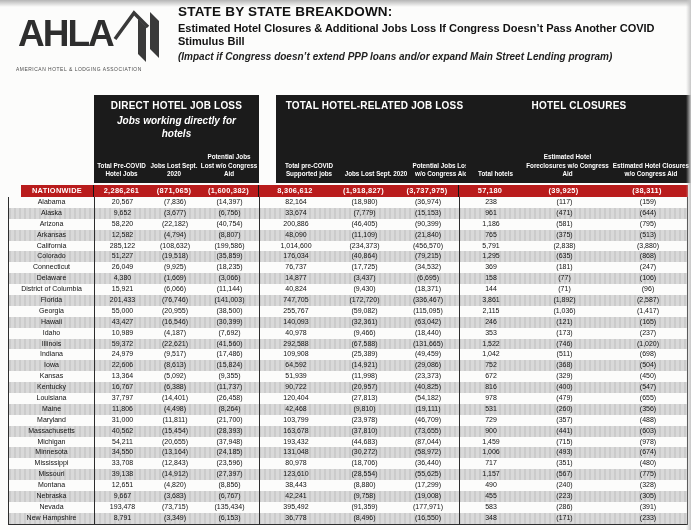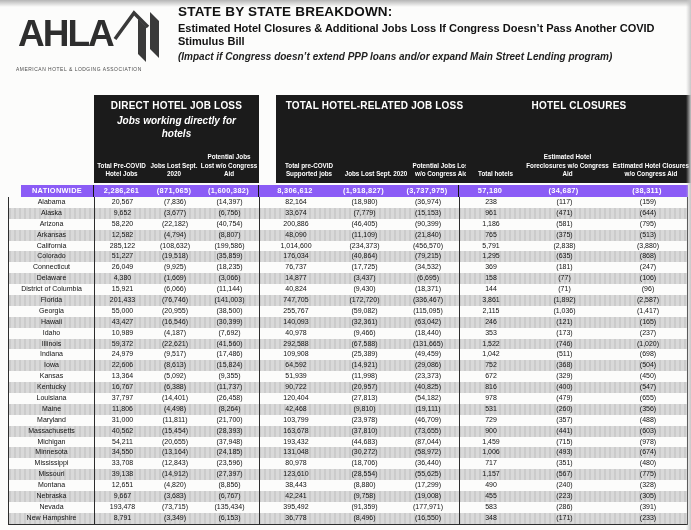--- a/index.html
+++ b/index.html
@@ -58,21 +58,21 @@
   .hb-closures .hb-col:nth-child(2){width:85px;}
   .hb-closures .hb-col:nth-child(3){width:82px;}
 
   .grid-row{display:grid;grid-template-columns:86px 55px 50px 60px 72px 65px 63px 62px 85px 82px;}
   .cell{
     font-size:7px;line-height:10.9px;text-align:center;white-space:nowrap;
     overflow:visible;box-sizing:border-box;
   }
   .nationwide{height:12px;margin-top:2px;}
   .nationwide .cell{
-    background:#8b5cf6;color:#fff;font-weight:800;font-size:7.4px;line-height:12px;
+    background:#b91c1c;color:#fff;font-weight:800;font-size:7.4px;line-height:12px;
     letter-spacing:.3px;
   }
   .nationwide .cell.state{margin-left:13px;}
   .tbody{border:1px solid #2d2d2d;border-top:none;}
   .trow{height:10.9px;}
   .trow.stripe{background:#d9d9d9;
     background-image:repeating-linear-gradient(90deg,rgba(120,120,120,.14) 0 2px,rgba(255,255,255,0) 2px 5px);}
   .trow .cell:nth-child(1),
   .trow .cell:nth-child(4),
   .trow .cell:nth-child(7){border-right:1px solid #2d2d2d;}
@@ -137,21 +137,21 @@
 
   <div class="grid-row nationwide">
     <div class="cell state">NATIONWIDE</div>
     <div class="cell">2,286,261</div>
     <div class="cell">(871,065)</div>
     <div class="cell">(1,600,382)</div>
     <div class="cell">8,306,612</div>
     <div class="cell">(1,918,827)</div>
     <div class="cell">(3,737,975)</div>
     <div class="cell">57,180</div>
-    <div class="cell">(34,687)</div>
+    <div class="cell">(39,925)</div>
     <div class="cell">(38,311)</div>
   </div>
 
   <div class="tbody">
       <div class="grid-row trow">
         <div class="cell state">Alabama</div>
         <div class="cell">20,567</div>
         <div class="cell">(7,836)</div>
         <div class="cell">(14,397)</div>
         <div class="cell">82,164</div>

